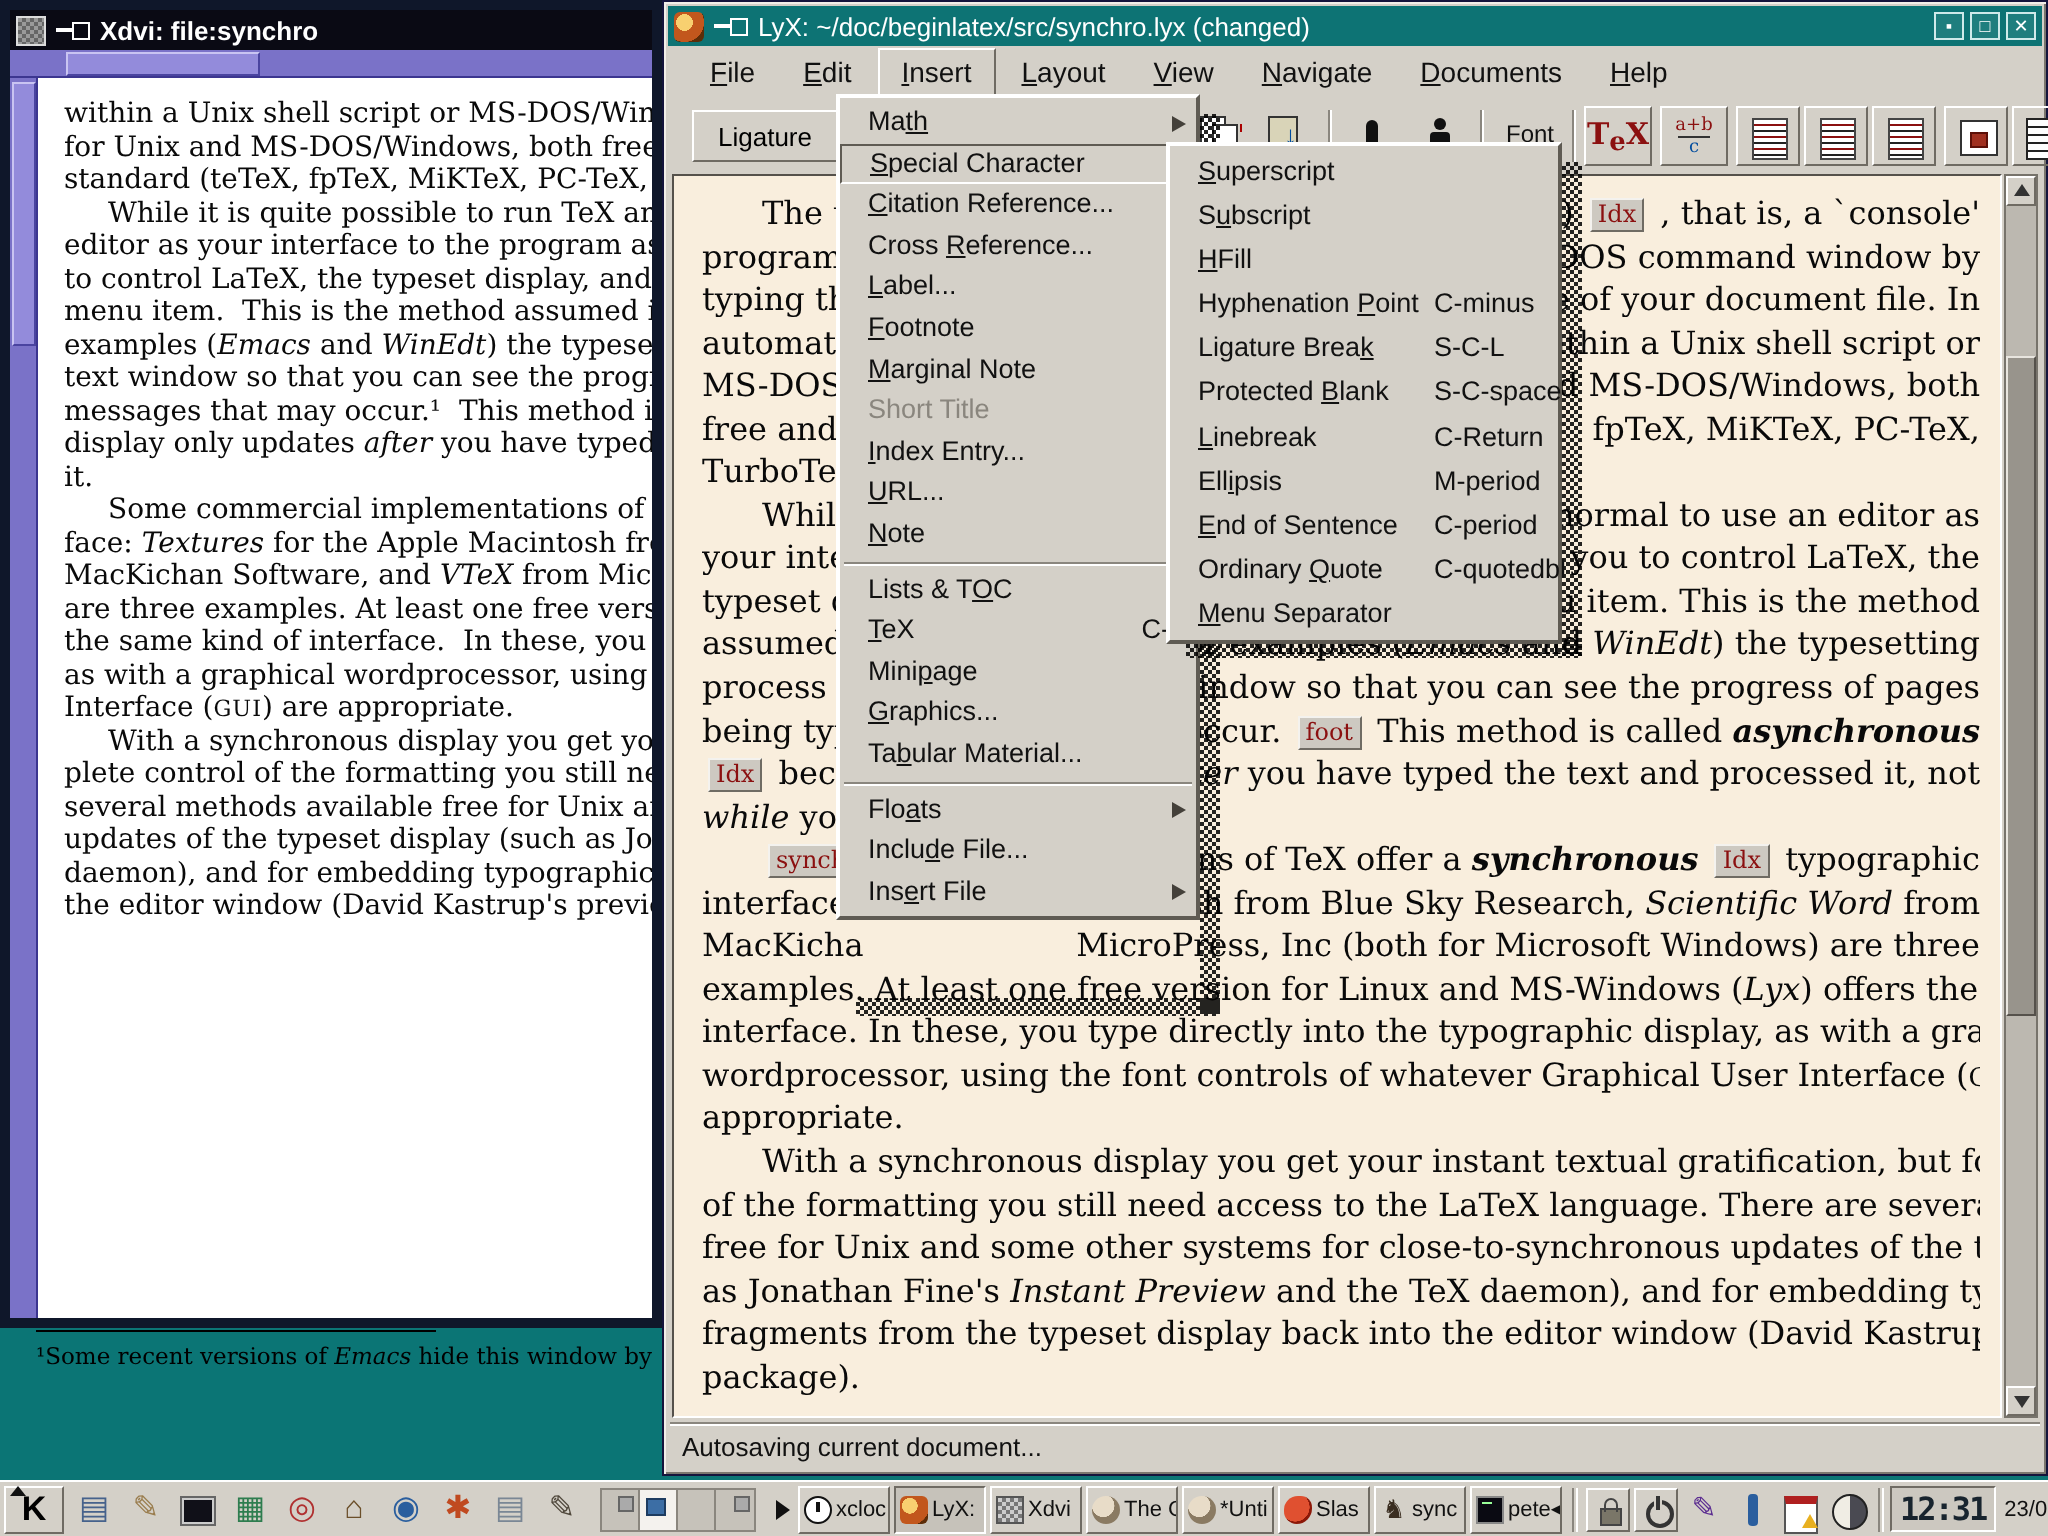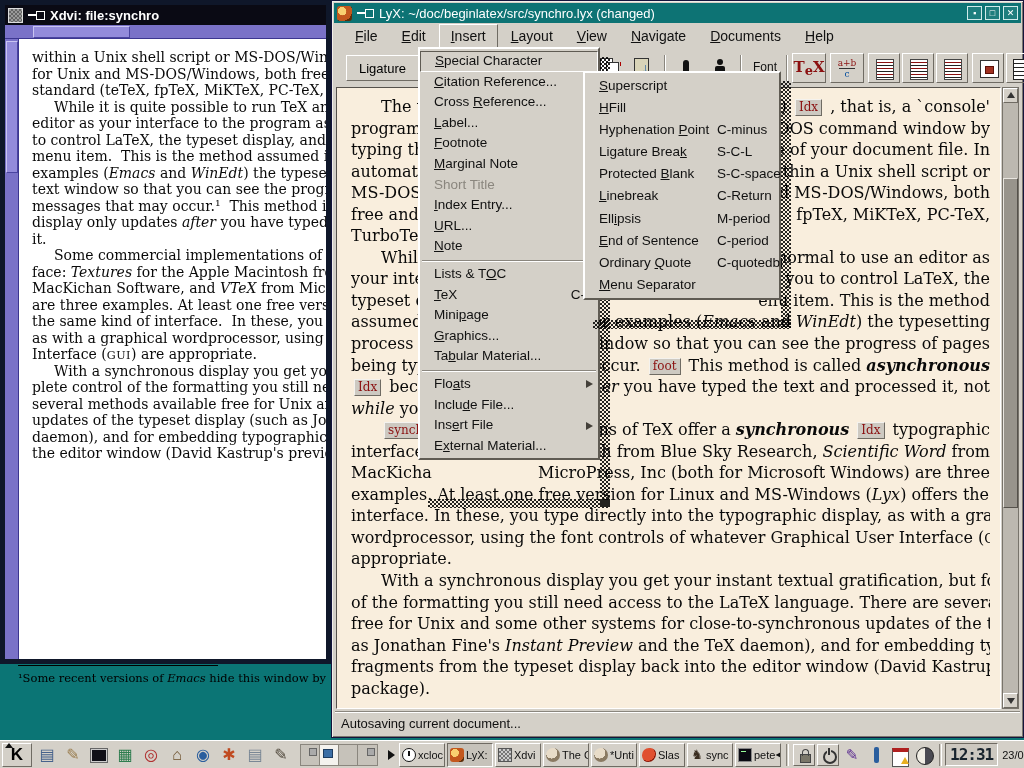--- a/index.html
+++ b/index.html
@@ -329,20 +329,24 @@
         </div>
     </div>
     <div class="statusbar">
       <span>Autosaving current document...</span>
     </div>
   </div>
 
   <div class="mshadow dith" style="left:600px;top:57px;width:10px;height:450px;z-index:5"></div>
   <div class="mshadow dith" style="left:428px;top:499px;width:182px;height:9px;z-index:5"></div>
   <div id="insert-menu" class="menu">
+      <div class="mitem">
+        <span class="mlabel">Ma<span class="hot">th</span></span>
+        <span class="marrow"></span>
+      </div>
       <div class="mitem msel">
         <span class="mlabel"><span class="hot">S</span>pecial Character</span>
       </div>
       <div class="mitem">
         <span class="mlabel"><span class="hot">C</span>itation Reference...</span>
       </div>
       <div class="mitem">
         <span class="mlabel">Cross <span class="hot">R</span>eference...</span>
       </div>
       <div class="mitem">
@@ -387,30 +391,30 @@
       <div class="mitem">
         <span class="mlabel">Flo<span class="hot">a</span>ts</span>
         <span class="marrow"></span>
       </div>
       <div class="mitem">
         <span class="mlabel">Inclu<span class="hot">d</span>e File...</span>
       </div>
       <div class="mitem">
         <span class="mlabel">Ins<span class="hot">e</span>rt File</span>
         <span class="marrow"></span>
-      </div>
-      <div class="mitem">
-        <span class="mlabel">E<span class="hot">x</span>ternal Material...</span>
       </div>
     </div>
   <div class="mshadow dith" style="left:781px;top:81px;width:10px;height:247px;z-index:7"></div>
   <div class="mshadow dith" style="left:593px;top:320px;width:198px;height:9px;z-index:7"></div>
   <div id="specialchar-menu" class="menu">
       <div class="mitem">
         <span class="mlabel"><span class="hot">S</span>uperscript</span>
+      </div>
+      <div class="mitem">
+        <span class="mlabel">S<span class="hot">u</span>bscript</span>
       </div>
       <div class="mitem">
         <span class="mlabel"><span class="hot">H</span>Fill</span>
       </div>
       <div class="mitem">
         <span class="mlabel">Hyphenation <span class="hot">P</span>oint</span>
         <span class="msc">C-minus</span>
       </div>
       <div class="mitem">
         <span class="mlabel">Ligature Brea<span class="hot">k</span></span>

